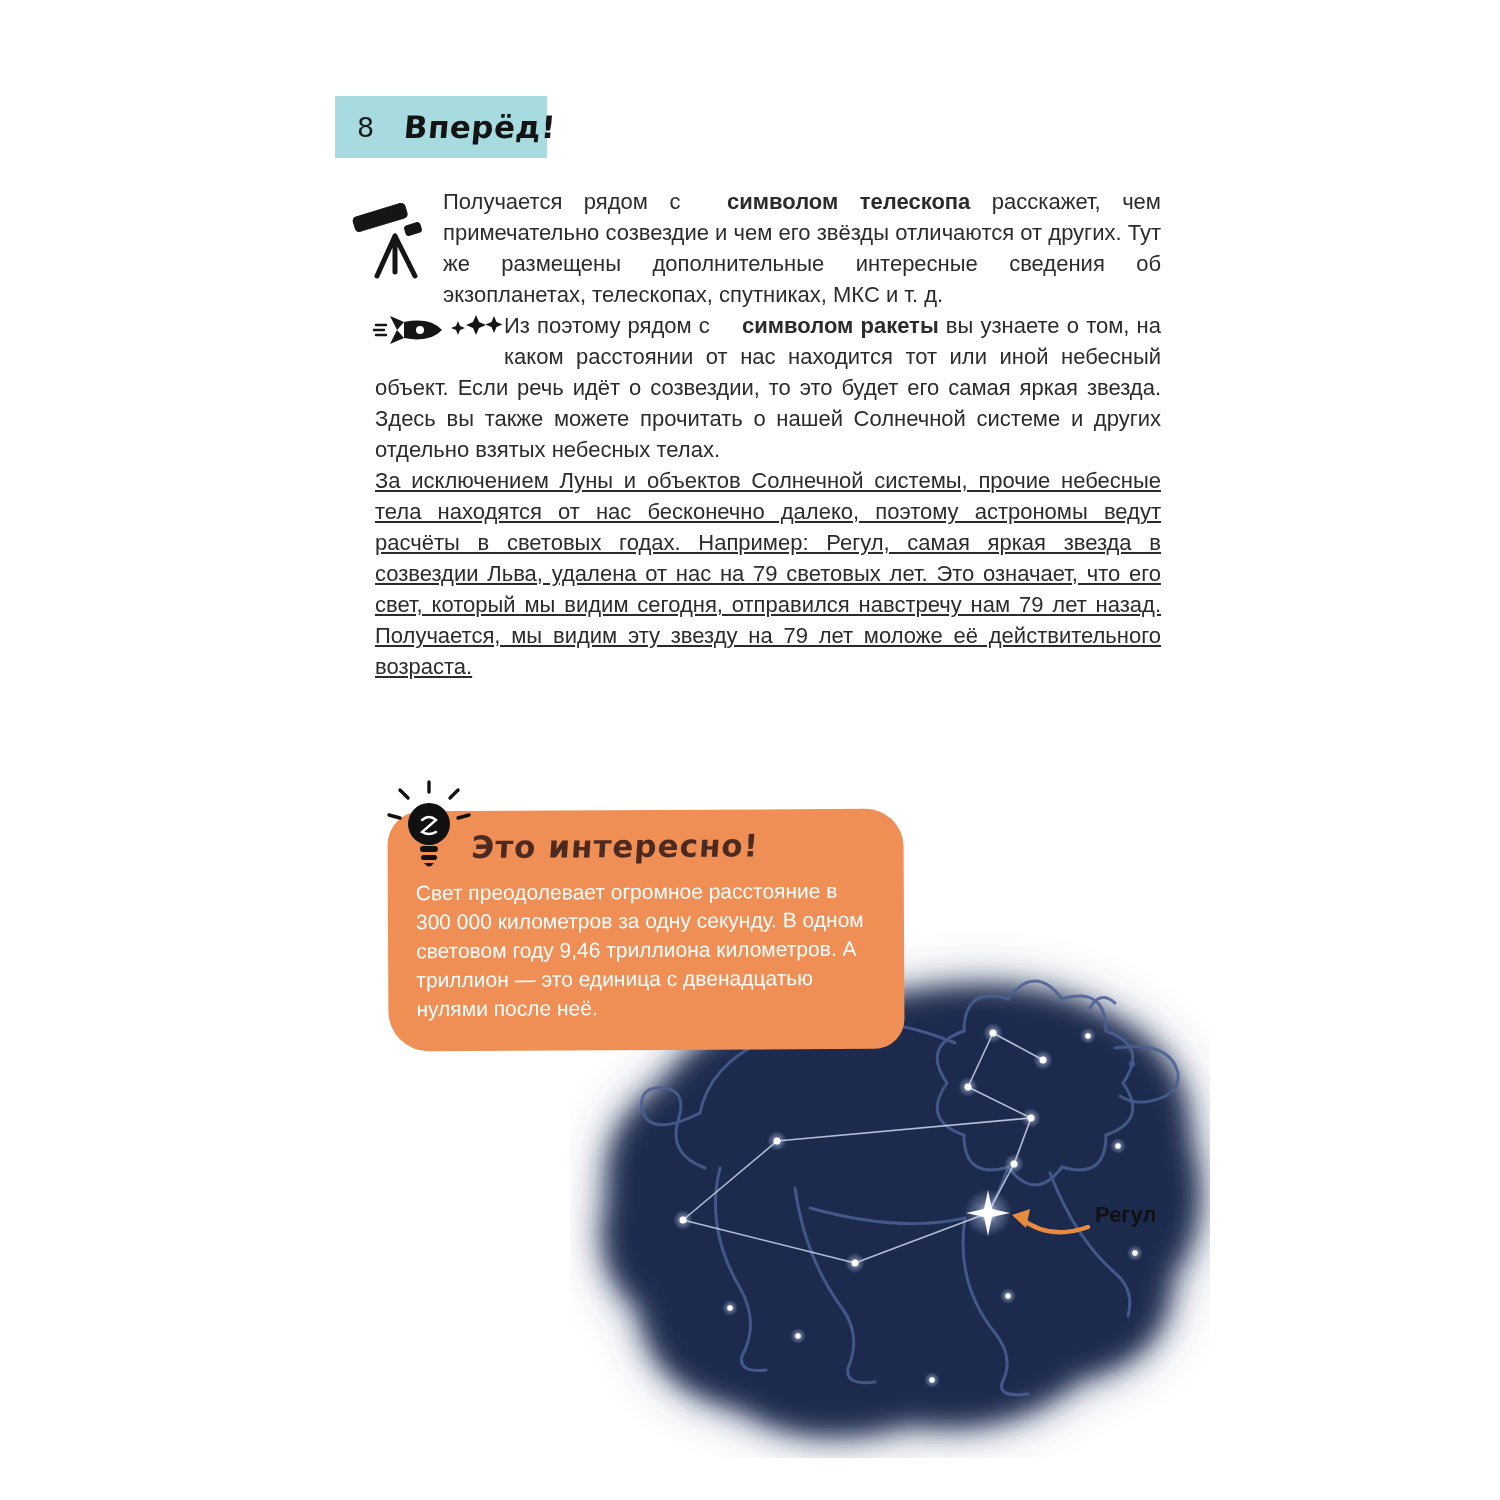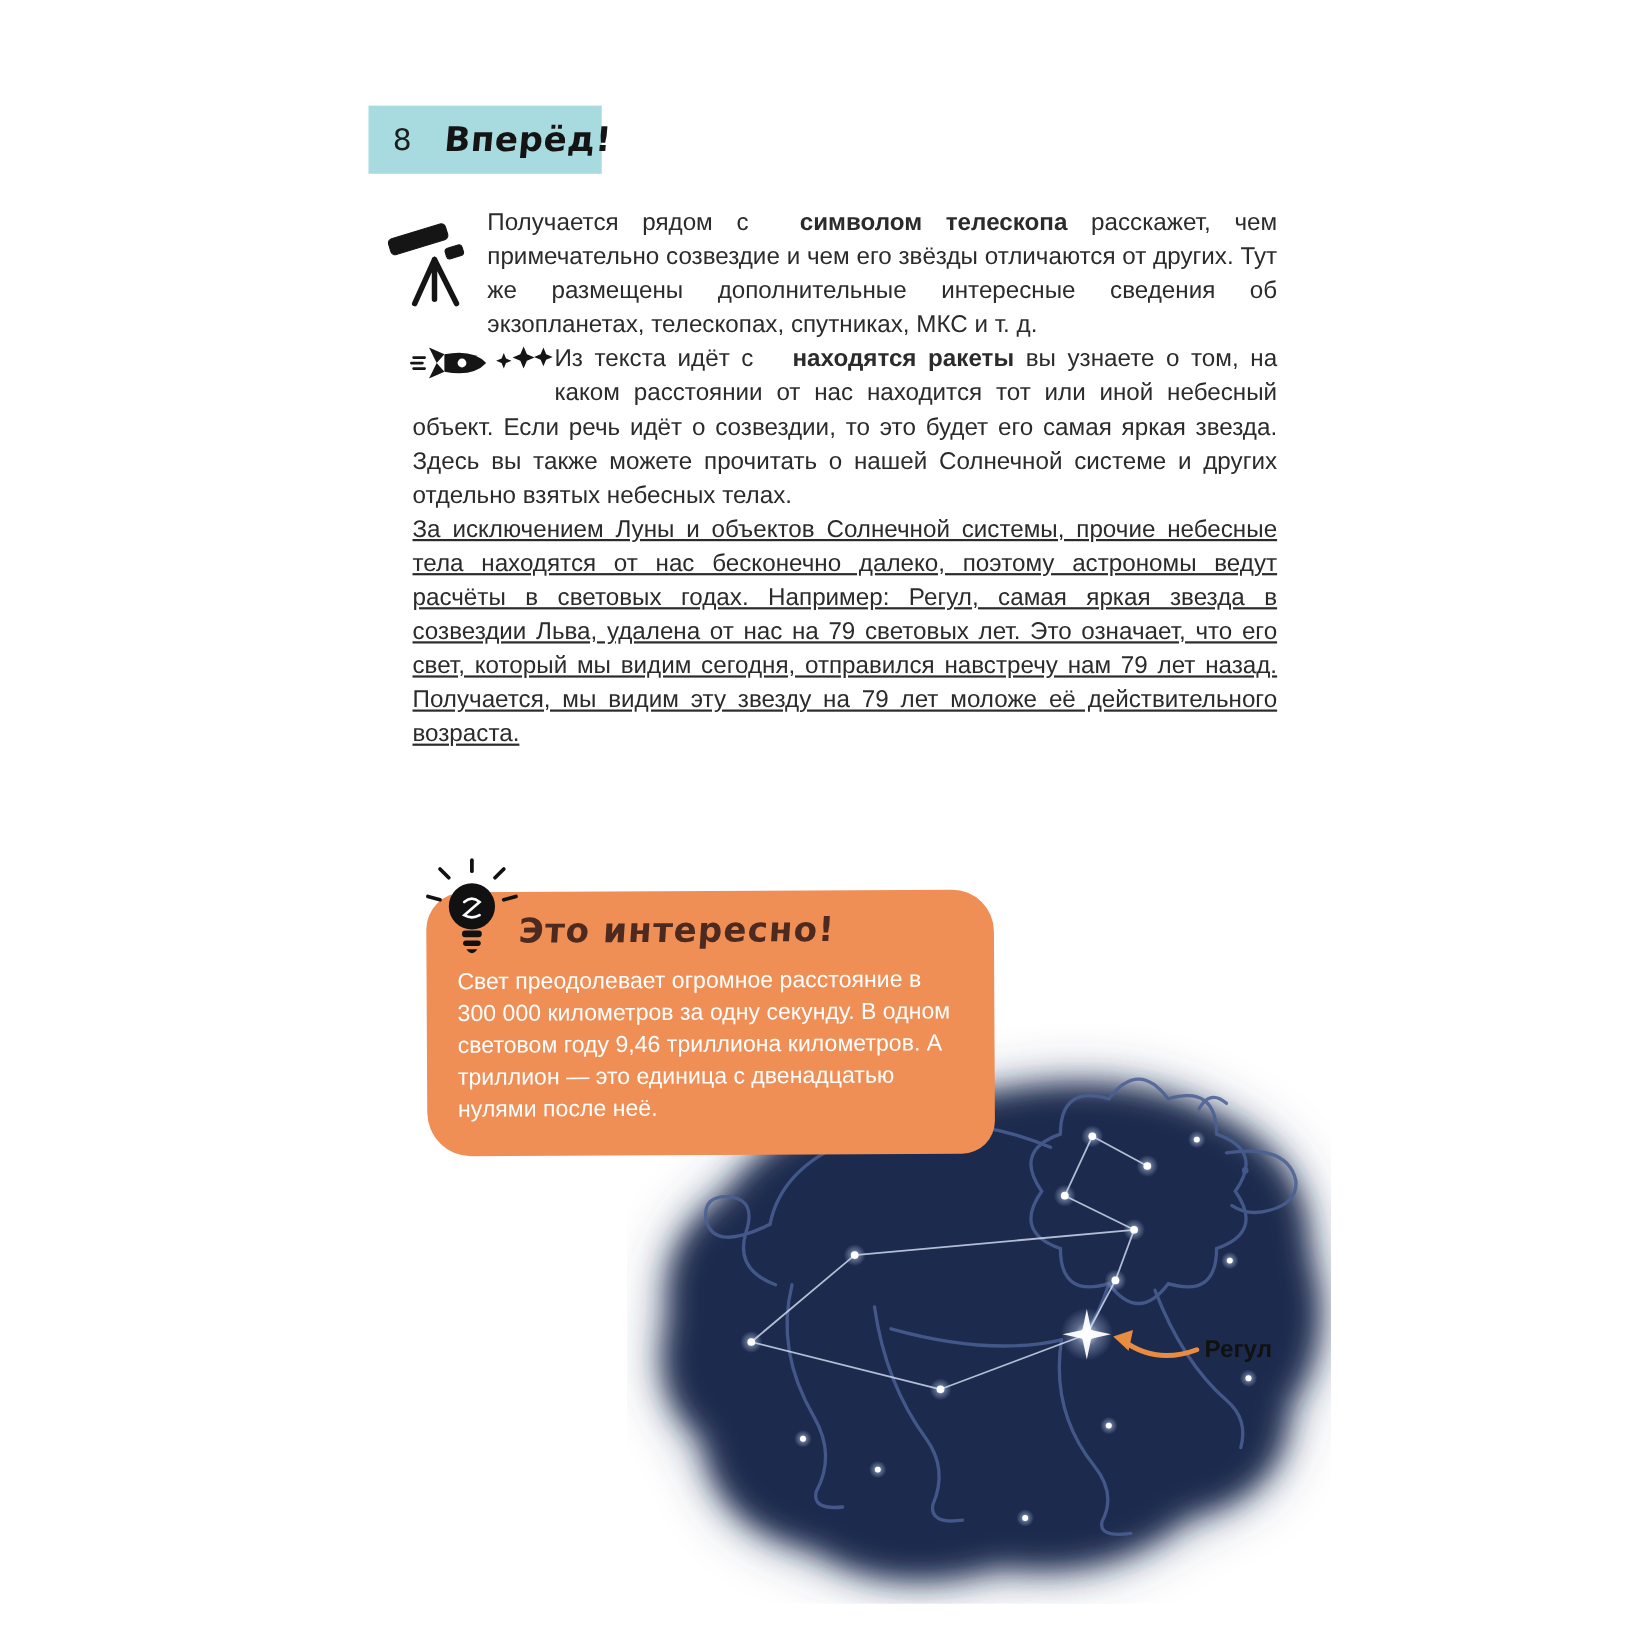--- a/index.html
+++ b/index.html
@@ -36,21 +36,21 @@
   .fact-title{
     margin-left:56px;font-family:"DejaVu Sans",sans-serif;font-size:31px;font-weight:bold;
     color:#4d2a1f;transform:skewX(-4deg);letter-spacing:1px;
   }
   .fact-body{margin-top:13px;color:#ffffff;font-size:21px;line-height:29px;width:462px;text-align:left;}
   .bulb{position:absolute;left:386px;top:780px;width:86px;height:98px;z-index:4;}
   .bulb svg{display:block;width:100%;height:100%;}
   
   .constellation{position:absolute;left:570px;top:878px;width:640px;height:580px;z-index:1;}
   .constellation svg{display:block;width:100%;height:100%;}
-  .regul-label{position:absolute;left:1095px;top:1202px;font-size:22px;font-weight:bold;color:#111;z-index:2;margin-top:12px;}
+  .regul-label{position:absolute;left:1095px;top:1202px;font-size:22px;font-weight:bold;color:#111;z-index:2;}
   
   .caption{
     position:absolute;left:375px;top:1260px;width:240px;z-index:2;
     font-size:21px;font-weight:bold;line-height:27px;color:#141414;
   }
 </style>
 </head>
 <body>
 
 <div class="page">
@@ -83,21 +83,21 @@
             <path d="M32,9 L18,3 L25,17 Z"></path>
             <path d="M32,25 L18,31 L25,17 Z"></path>
             <circle cx="48" cy="17" r="4" fill="#ffffff"></circle>
             <path d="M4,12 H14 M2,17 H12 M4,22 H14" stroke="#151515" stroke-width="2.5" stroke-linecap="round"></path>
             <path d="M86,22 l2,-5 5,-2 -5,-2 -2,-5 -2,5 -5,2 5,2 Z"></path>
             <path d="M104,11 l3,-7 7,-3 -7,-3 -3,-7 -3,7 -7,3 7,3 Z" transform="translate(0,11)"></path>
             <path d="M122,20 l2.5,-6 6,-2.5 -6,-2.5 -2.5,-6 -2.5,6 -6,2.5 6,2.5 Z"></path>
           </g>
         </svg>
       </span>
-      <span>Из текста идёт с </span><b>находятся ракеты</b><span> вы узнаете о том, на каком расстоянии от нас находится тот или иной небесный объект. Если речь идёт о созвездии, то это будет его самая яркая звезда. Здесь вы также можете прочитать о нашей Солнечной системе и других отдельно взятых небесных телах.</span>
+      <span>Из поэтому рядом с </span><b>символом ракеты</b><span> вы узнаете о том, на каком расстоянии от нас находится тот или иной небесный объект. Если речь идёт о созвездии, то это будет его самая яркая звезда. Здесь вы также можете прочитать о нашей Солнечной системе и других отдельно взятых небесных телах.</span>
     </p>
 
     <p class="p-light">За исключением Луны и объектов Солнечной системы, прочие небесные тела находятся от нас бесконечно далеко, поэтому астрономы ведут расчёты в световых годах. Например: Регул, самая яркая звезда в созвездии Льва, удалена от нас на 79 световых лет. Это означает, что его свет, который мы видим сегодня, отправился навстречу нам 79 лет назад. Получается, мы видим эту звезду на 79 лет моложе её действительного возраста.</p>
   </div>
 
   <div class="constellation">
     <svg viewBox="0 0 640 580" xmlns="http://www.w3.org/2000/svg">
       <defs>
         <filter id="blobBlur" x="-25%" y="-25%" width="150%" height="150%">
           <feGaussianBlur stdDeviation="13"></feGaussianBlur>

